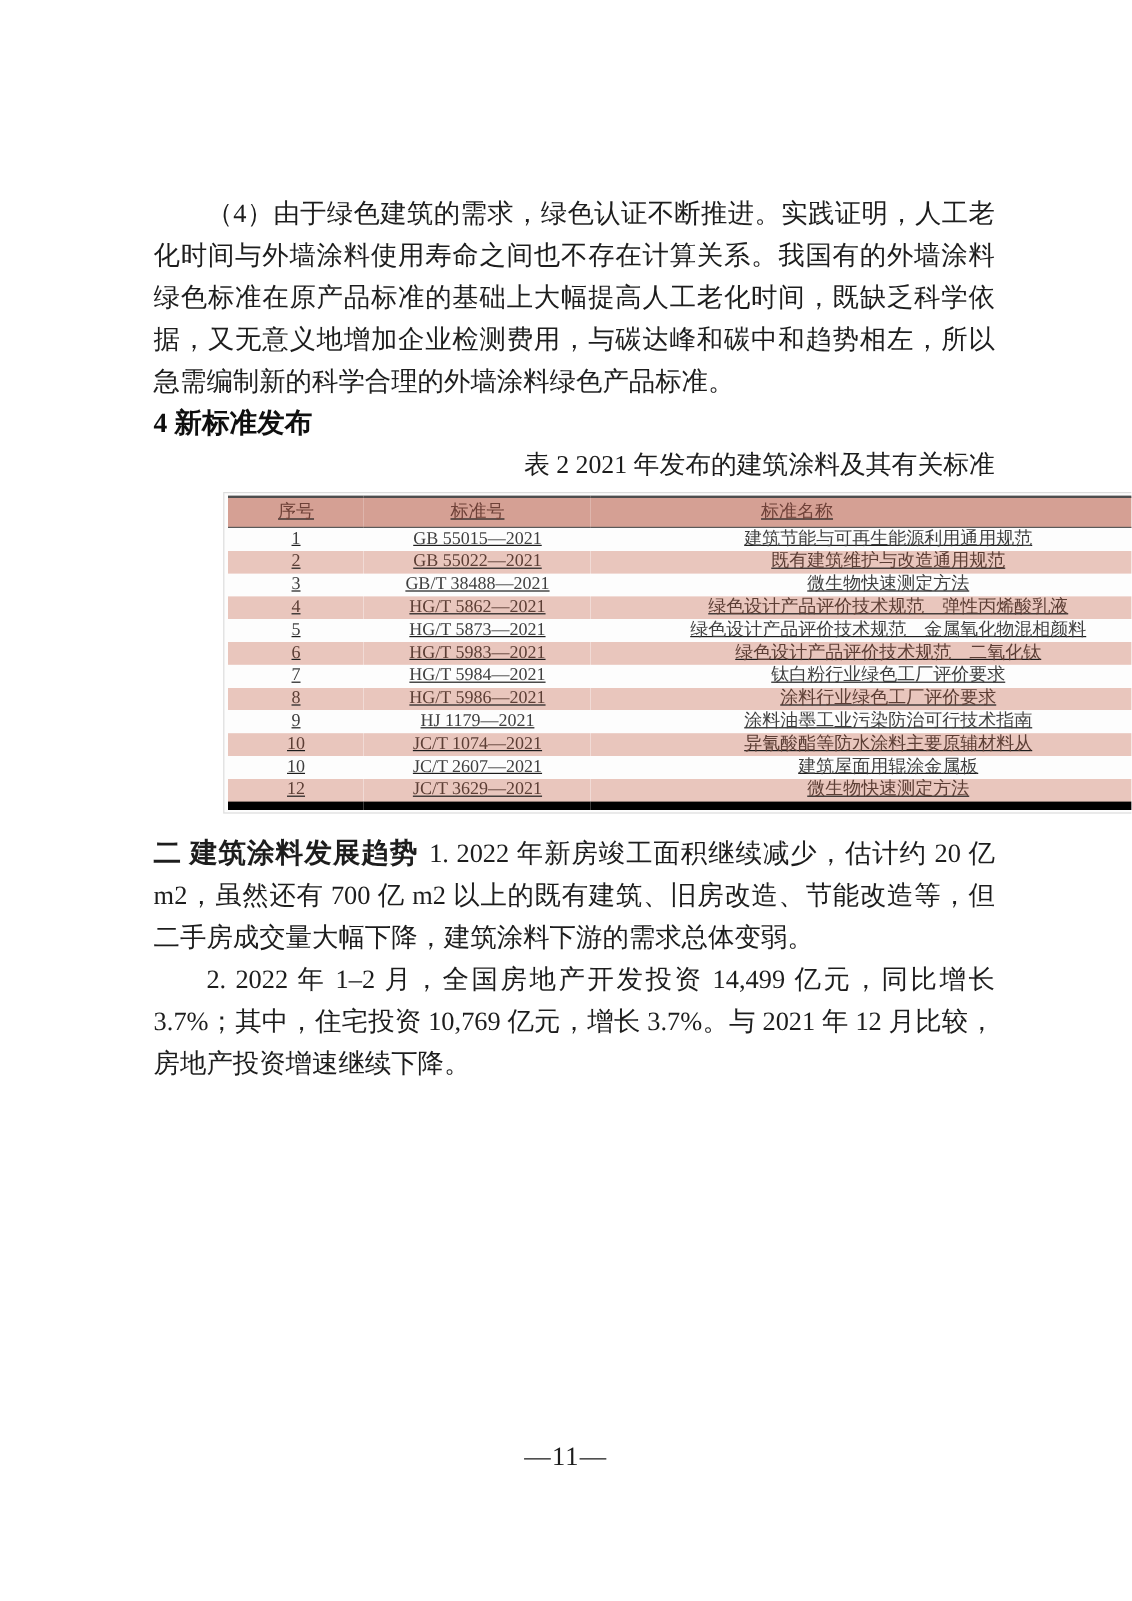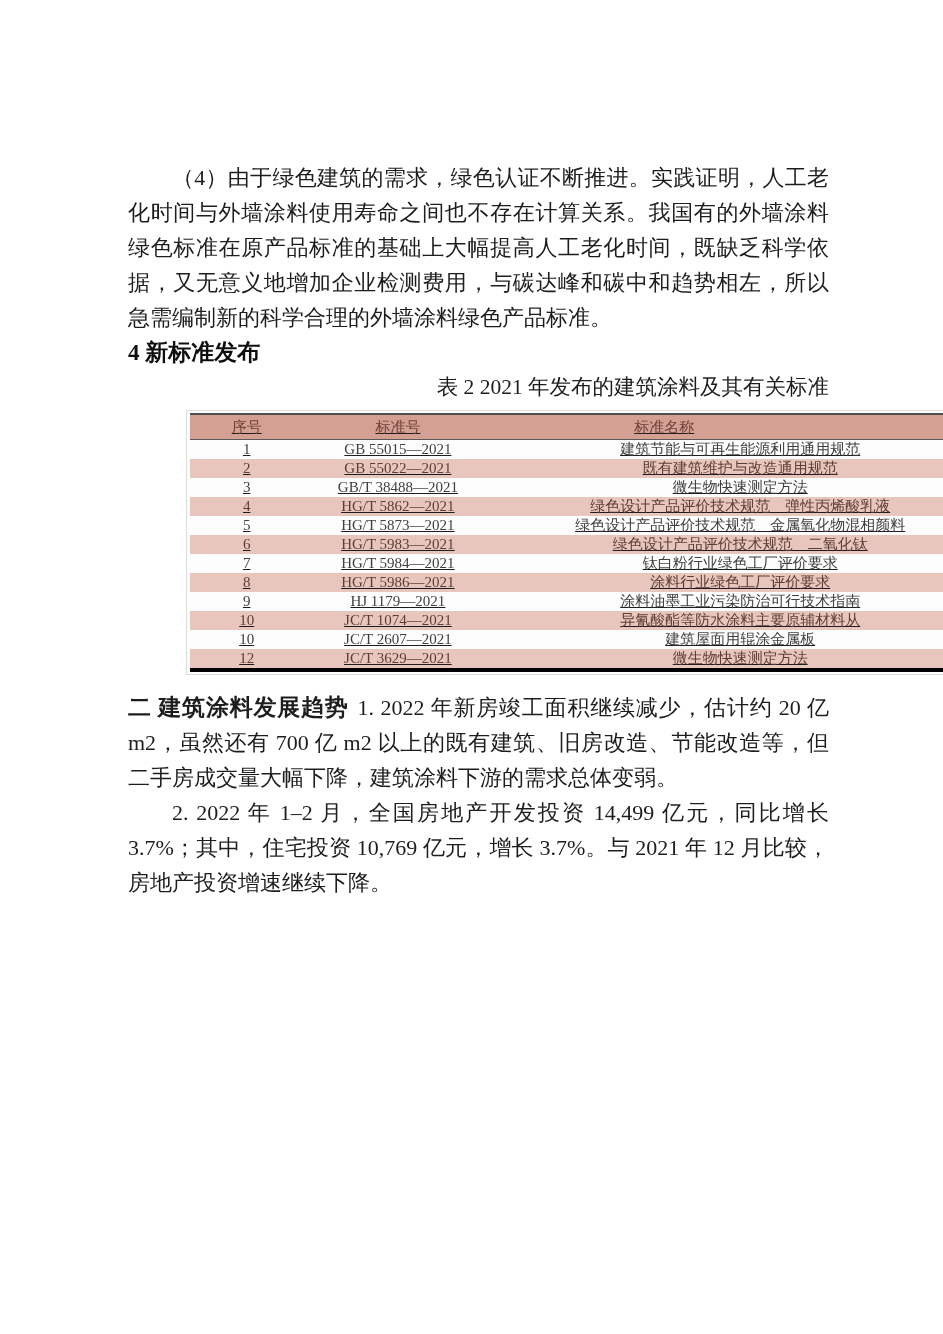--- a/index.html
+++ b/index.html
@@ -66,21 +66,21 @@
     height: 19px;
     padding: 0;
     text-align: center;
     color: #3f3f3f;
     white-space: nowrap;
     overflow: hidden;
   }
   table.standards tbody td:nth-child(3) { text-align: center; padding-left: 42px; }
   table.standards tbody tr:nth-child(even) { background: var(--tbl-alt-bg, #e9c6bd); }
   table.standards tbody tr:nth-child(even) td { color: #5c3e35; }
-  table.standards tbody tr:last-child td { border-bottom: 4px solid #000000; }
+  table.standards tbody tr:last-child td { border-bottom: 7px solid #000000; }
   .trend-para { margin-top: 15px; }
   .trend-head { font-weight: 700; font-size: 23px; margin-right: 9px; }
   .footer-pagenum {
     position: absolute;
     left: 0; right: 0;
     top: 1196px;
     text-align: center;
     font-size: 22px;
     letter-spacing: 1px;
     color: #1d1d1d;
@@ -175,14 +175,15 @@
             <td>微生物快速测定方法</td>
           </tr>
         </tbody>
     </table>
   </div>
 
   <p class="trend-para"><b class="trend-head">二 建筑涂料发展趋势</b><span>1. 2022 年新房竣工面积继续减少，估计约 20 亿 m2，虽然还有 700 亿 m2 以上的既有建筑、旧房改造、节能改造等，但二手房成交量大幅下降，建筑涂料下游的需求总体变弱。</span></p>
 
   <p class="indent">2. 2022 年 1–2 月，全国房地产开发投资 14,499 亿元，同比增长 3.7%；其中，住宅投资 10,769 亿元，增长 3.7%。与 2021 年 12 月比较，房地产投资增速继续下降。</p>
 
+  <div class="footer-pagenum">—11—</div>
 
 </div>
 
 </body></html>

